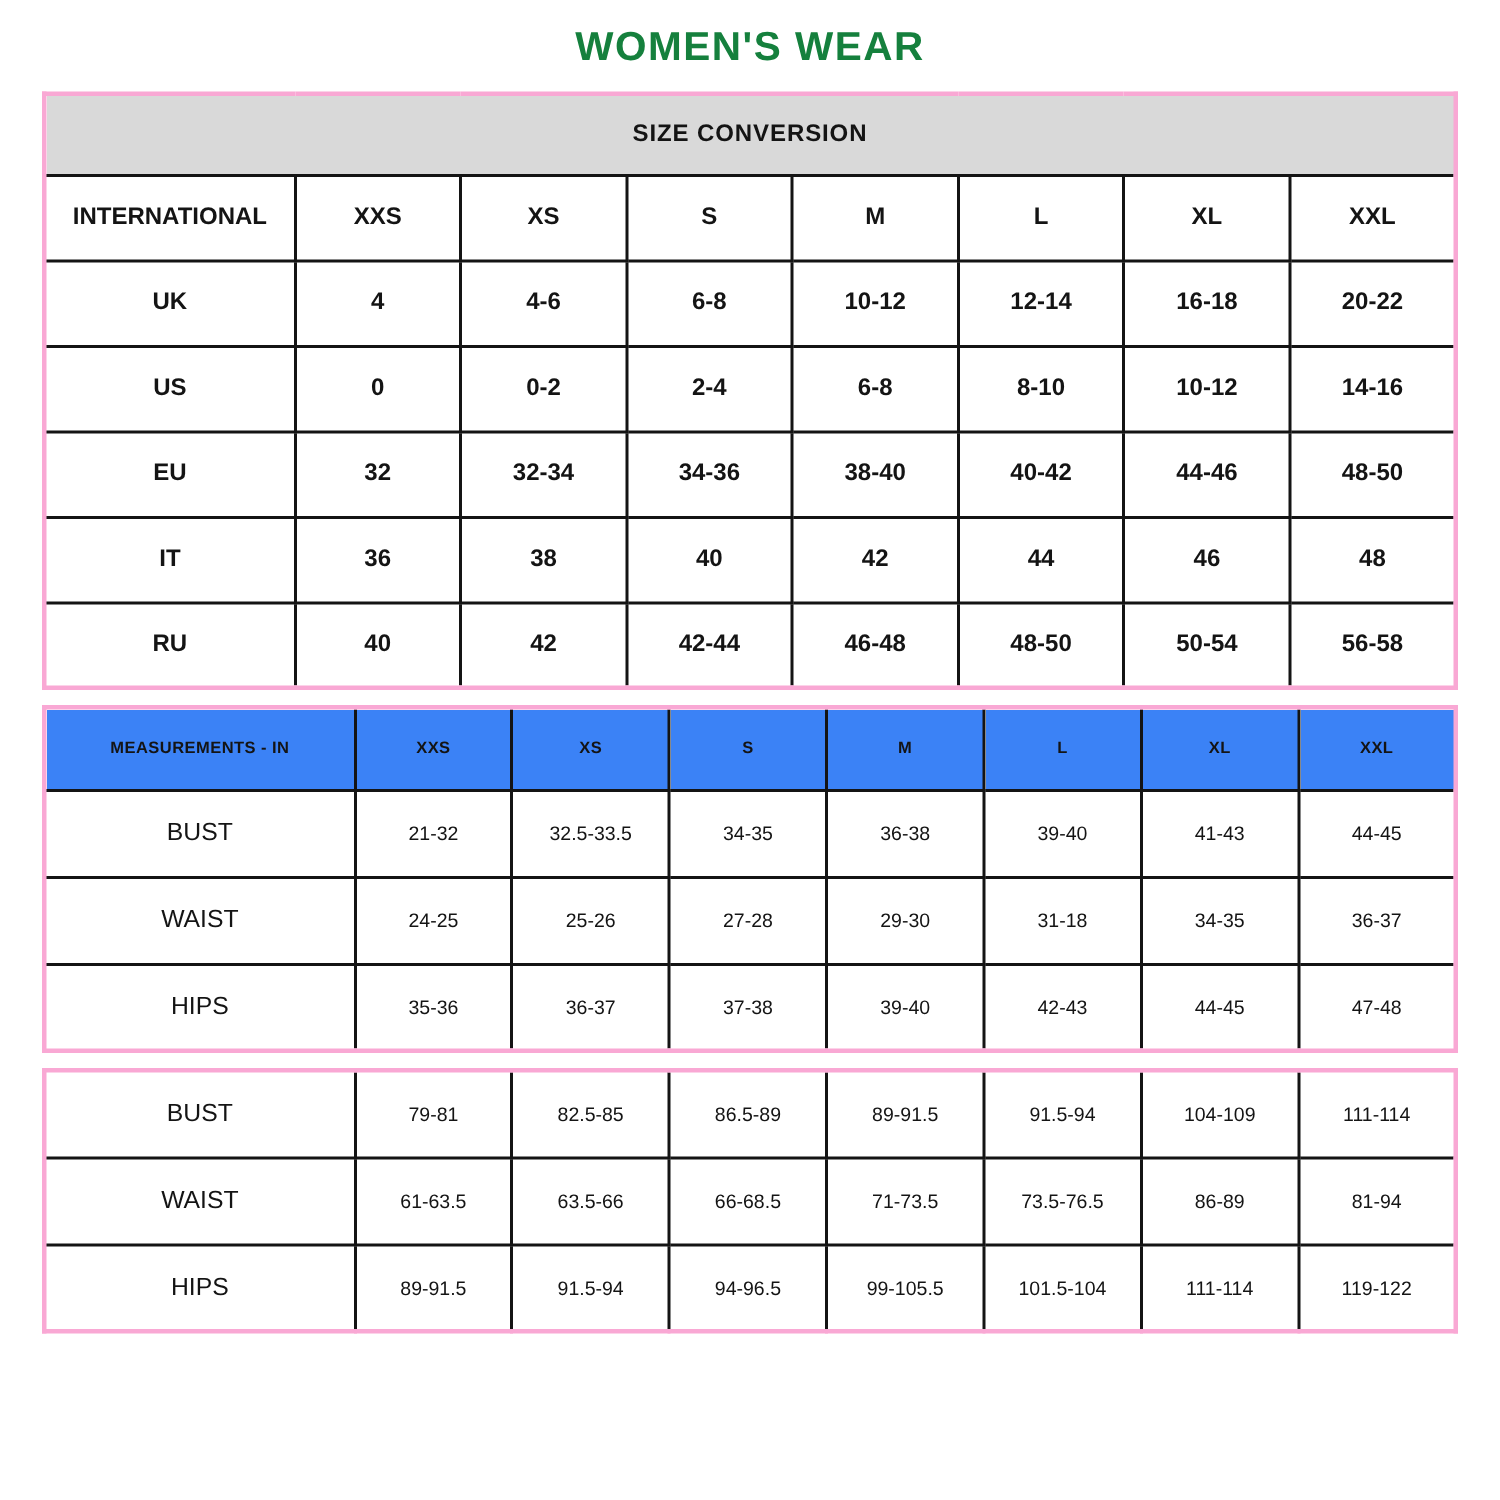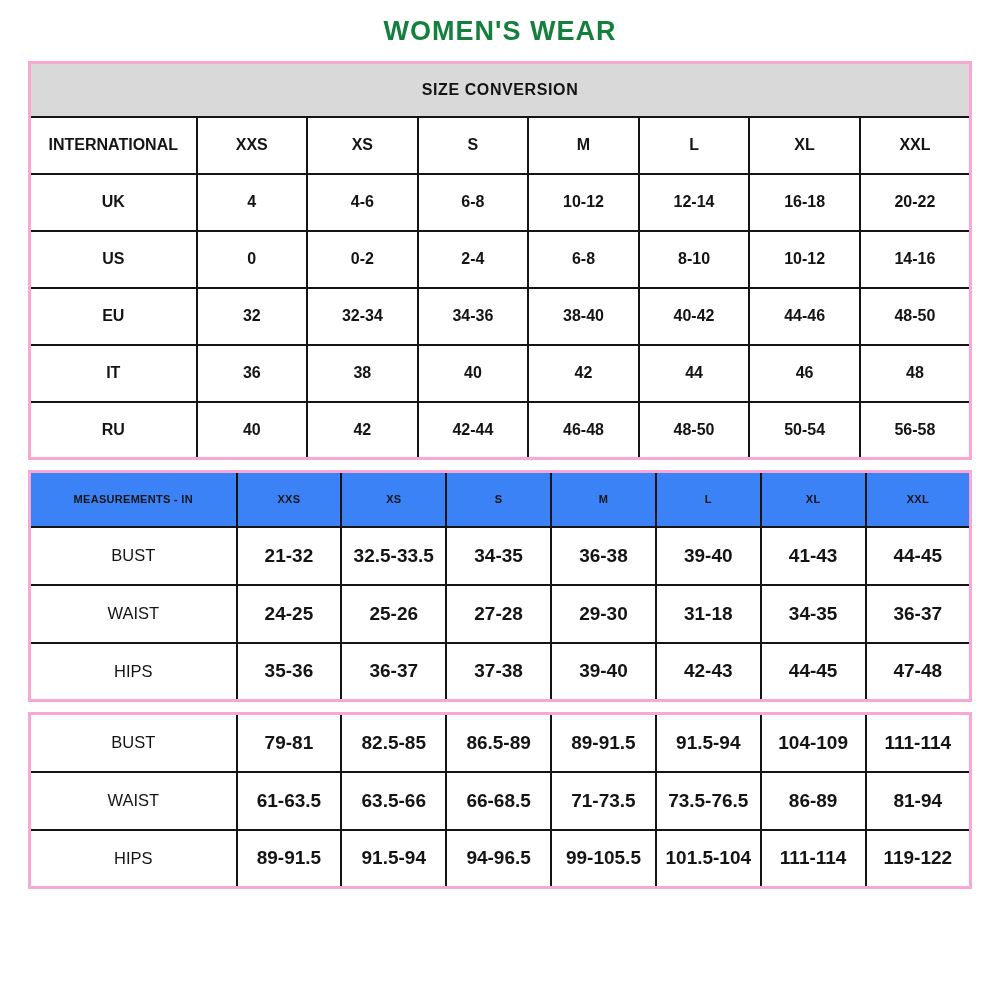--- a/index.html
+++ b/index.html
@@ -51,21 +51,21 @@
   .meas col.labelcol { width: 207px; }
   .meas td { height: 58px; }
   .meas .head td {
     height: 55px;
     background: #3b82f6;
     font-weight: 700;
     font-size: 11px;
     letter-spacing: 0.3px;
   }
   .meas td.rowlabel { font-size: 16.5px; font-weight: 500; }
-  .meas td.val { font-size: 19px; font-weight: 700; }
+  .meas td.val { font-size: 13px; font-weight: 400; }
 </style>
 </head>
 <body>
 
 <div class="page">
 
   <div class="page-title">WOMEN'S WEAR</div>
 
   <table class="tbl conv">
     <colgroup>

